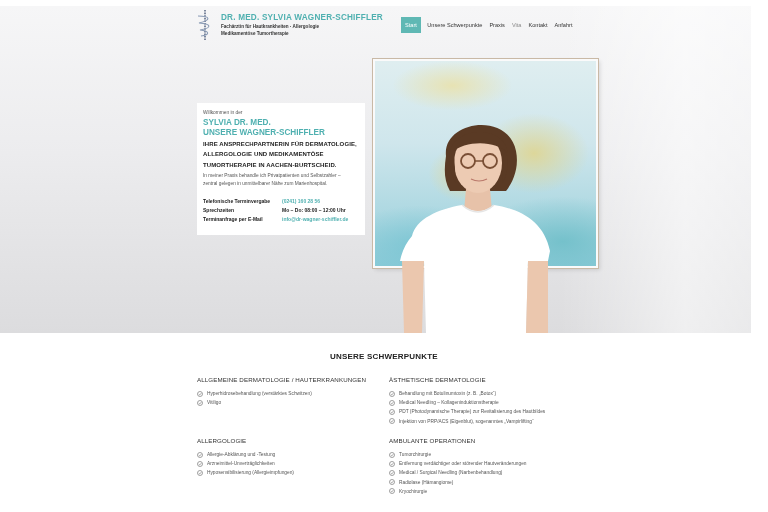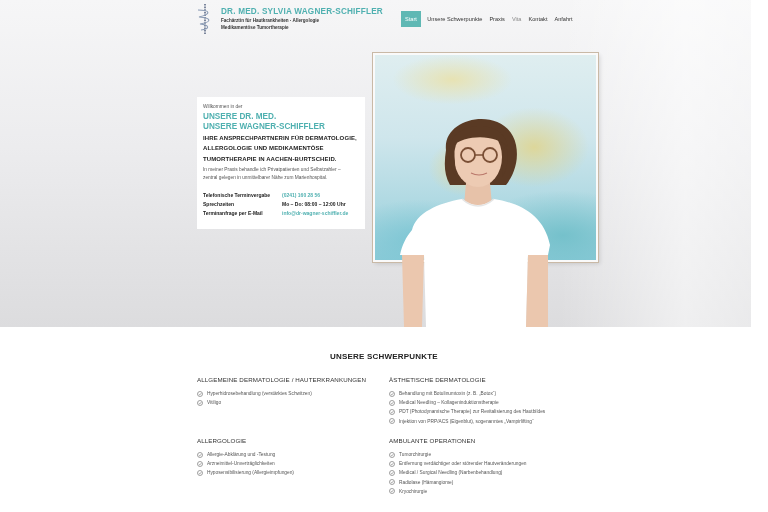--- a/index.html
+++ b/index.html
@@ -1,20 +1,20 @@
 <!DOCTYPE html>
 <html><head>
 <meta charset="utf-8">
 <style>
   * { box-sizing: border-box; margin: 0; padding: 0; }
   html, body { width: 768px; height: 512px; overflow: hidden; background: #ffffff; }
   body { font-family: "Liberation Sans", "DejaVu Sans", sans-serif; color: #333; position: relative; }
 
   .hero {
-    position: absolute; left: 0; top: 0; width: 751px; height: 327px;
+    position: absolute; left: 0; top: 6px; width: 751px; height: 327px;
     background: linear-gradient(180deg, #f6f6f7 0%, #ececee 45%, #dcdcde 100%);
     overflow: hidden;
   }
   .hero .wall-light {
     position: absolute; left: 560px; top: 0; width: 208px; height: 327px;
     background: linear-gradient(90deg, rgba(255,255,255,0) 0%, rgba(255,255,255,0.55) 60%, rgba(255,255,255,0.35) 100%);
   }
 
   
   .logo { position: absolute; left: 195px; top: 3px; width: 20px; height: 32px; }
@@ -111,21 +111,21 @@
     <span class="nav-item">Unsere Schwerpunkte</span>
     <span class="nav-item">Praxis</span>
     <span class="nav-item muted">Vita</span>
     <span class="nav-item">Kontakt</span>
     <span class="nav-item">Anfahrt</span>
   </nav>
 
   <div class="card">
     <div class="welcome">Willkommen in der</div>
     <div class="card-title">
-      <div>UNSERE DR. MED.</div>
+      <div>SYLVIA DR. MED.</div>
       <div>UNSERE WAGNER-SCHIFFLER</div>
     </div>
     <div class="card-sub">
       <div>IHRE ANSPRECHPARTNERIN FÜR DERMATOLOGIE,</div>
       <div>ALLERGOLOGIE UND MEDIKAMENTÖSE</div>
       <div>TUMORTHERAPIE IN AACHEN-BURTSCHEID.</div>
     </div>
     <div class="card-text">
       <div>In meiner Praxis behandle ich Privatpatienten und Selbstzahler –</div>
       <div>zentral gelegen in unmittelbarer Nähe zum Marienhospital.</div>

